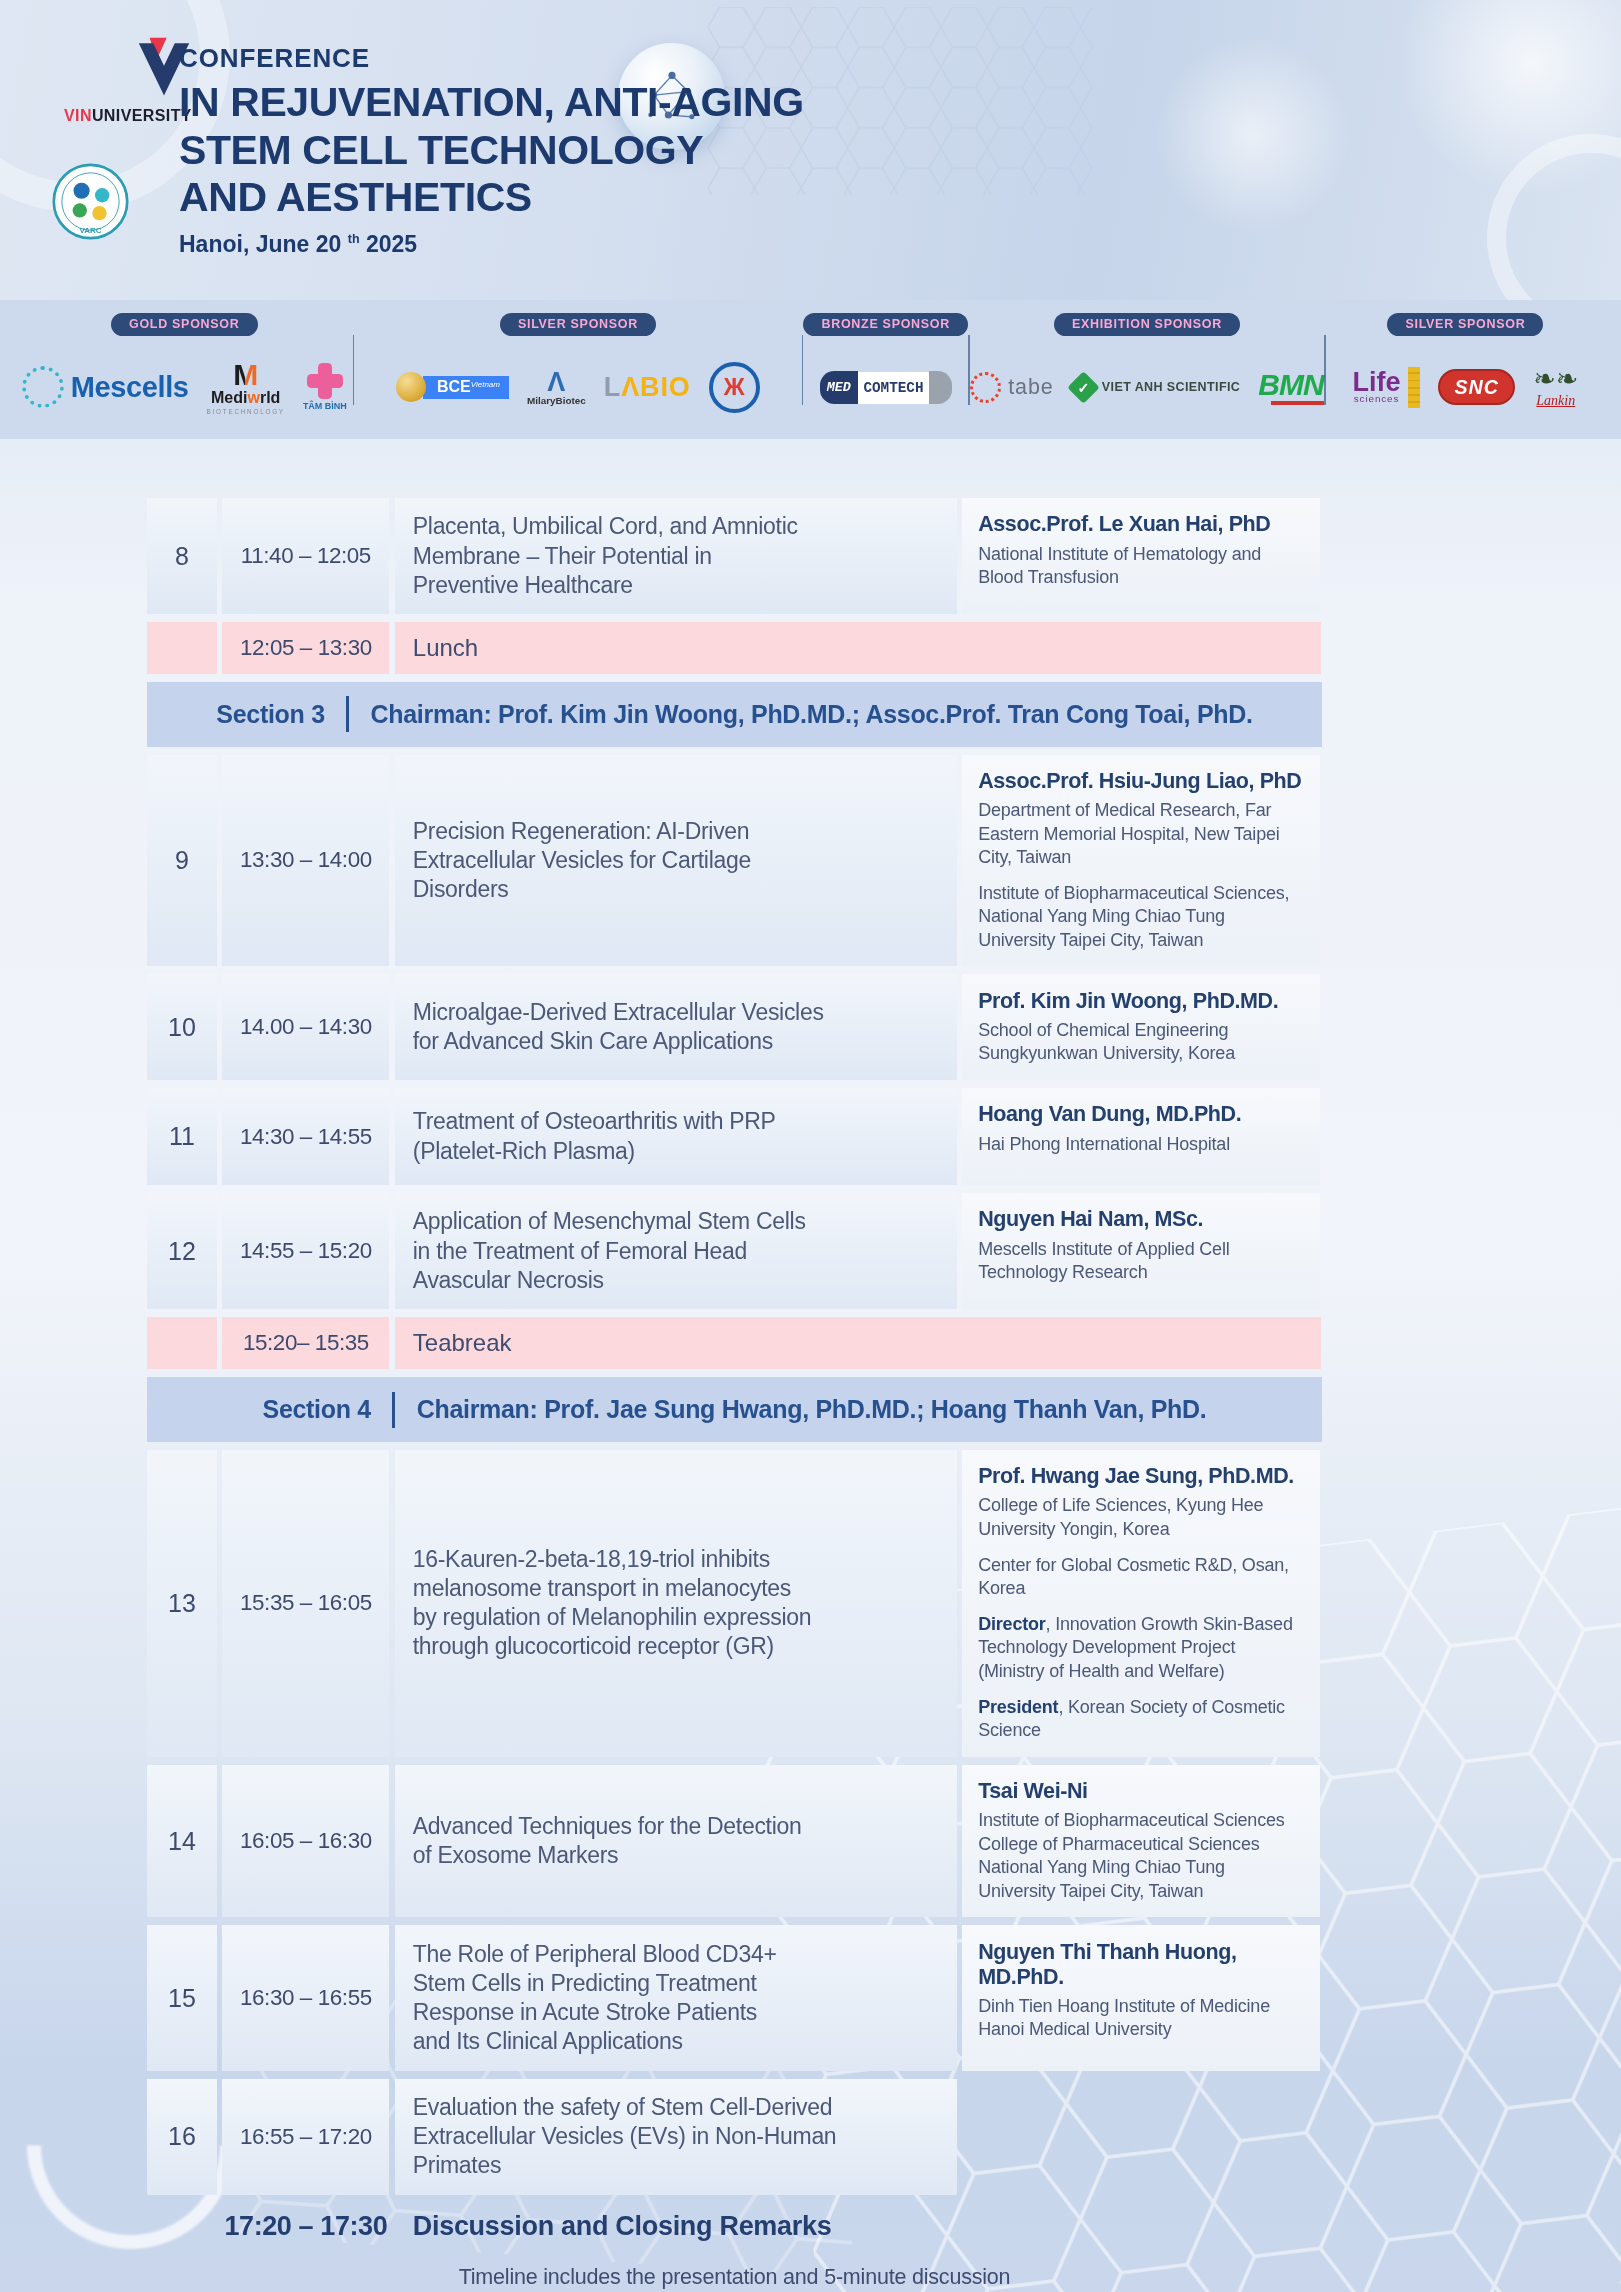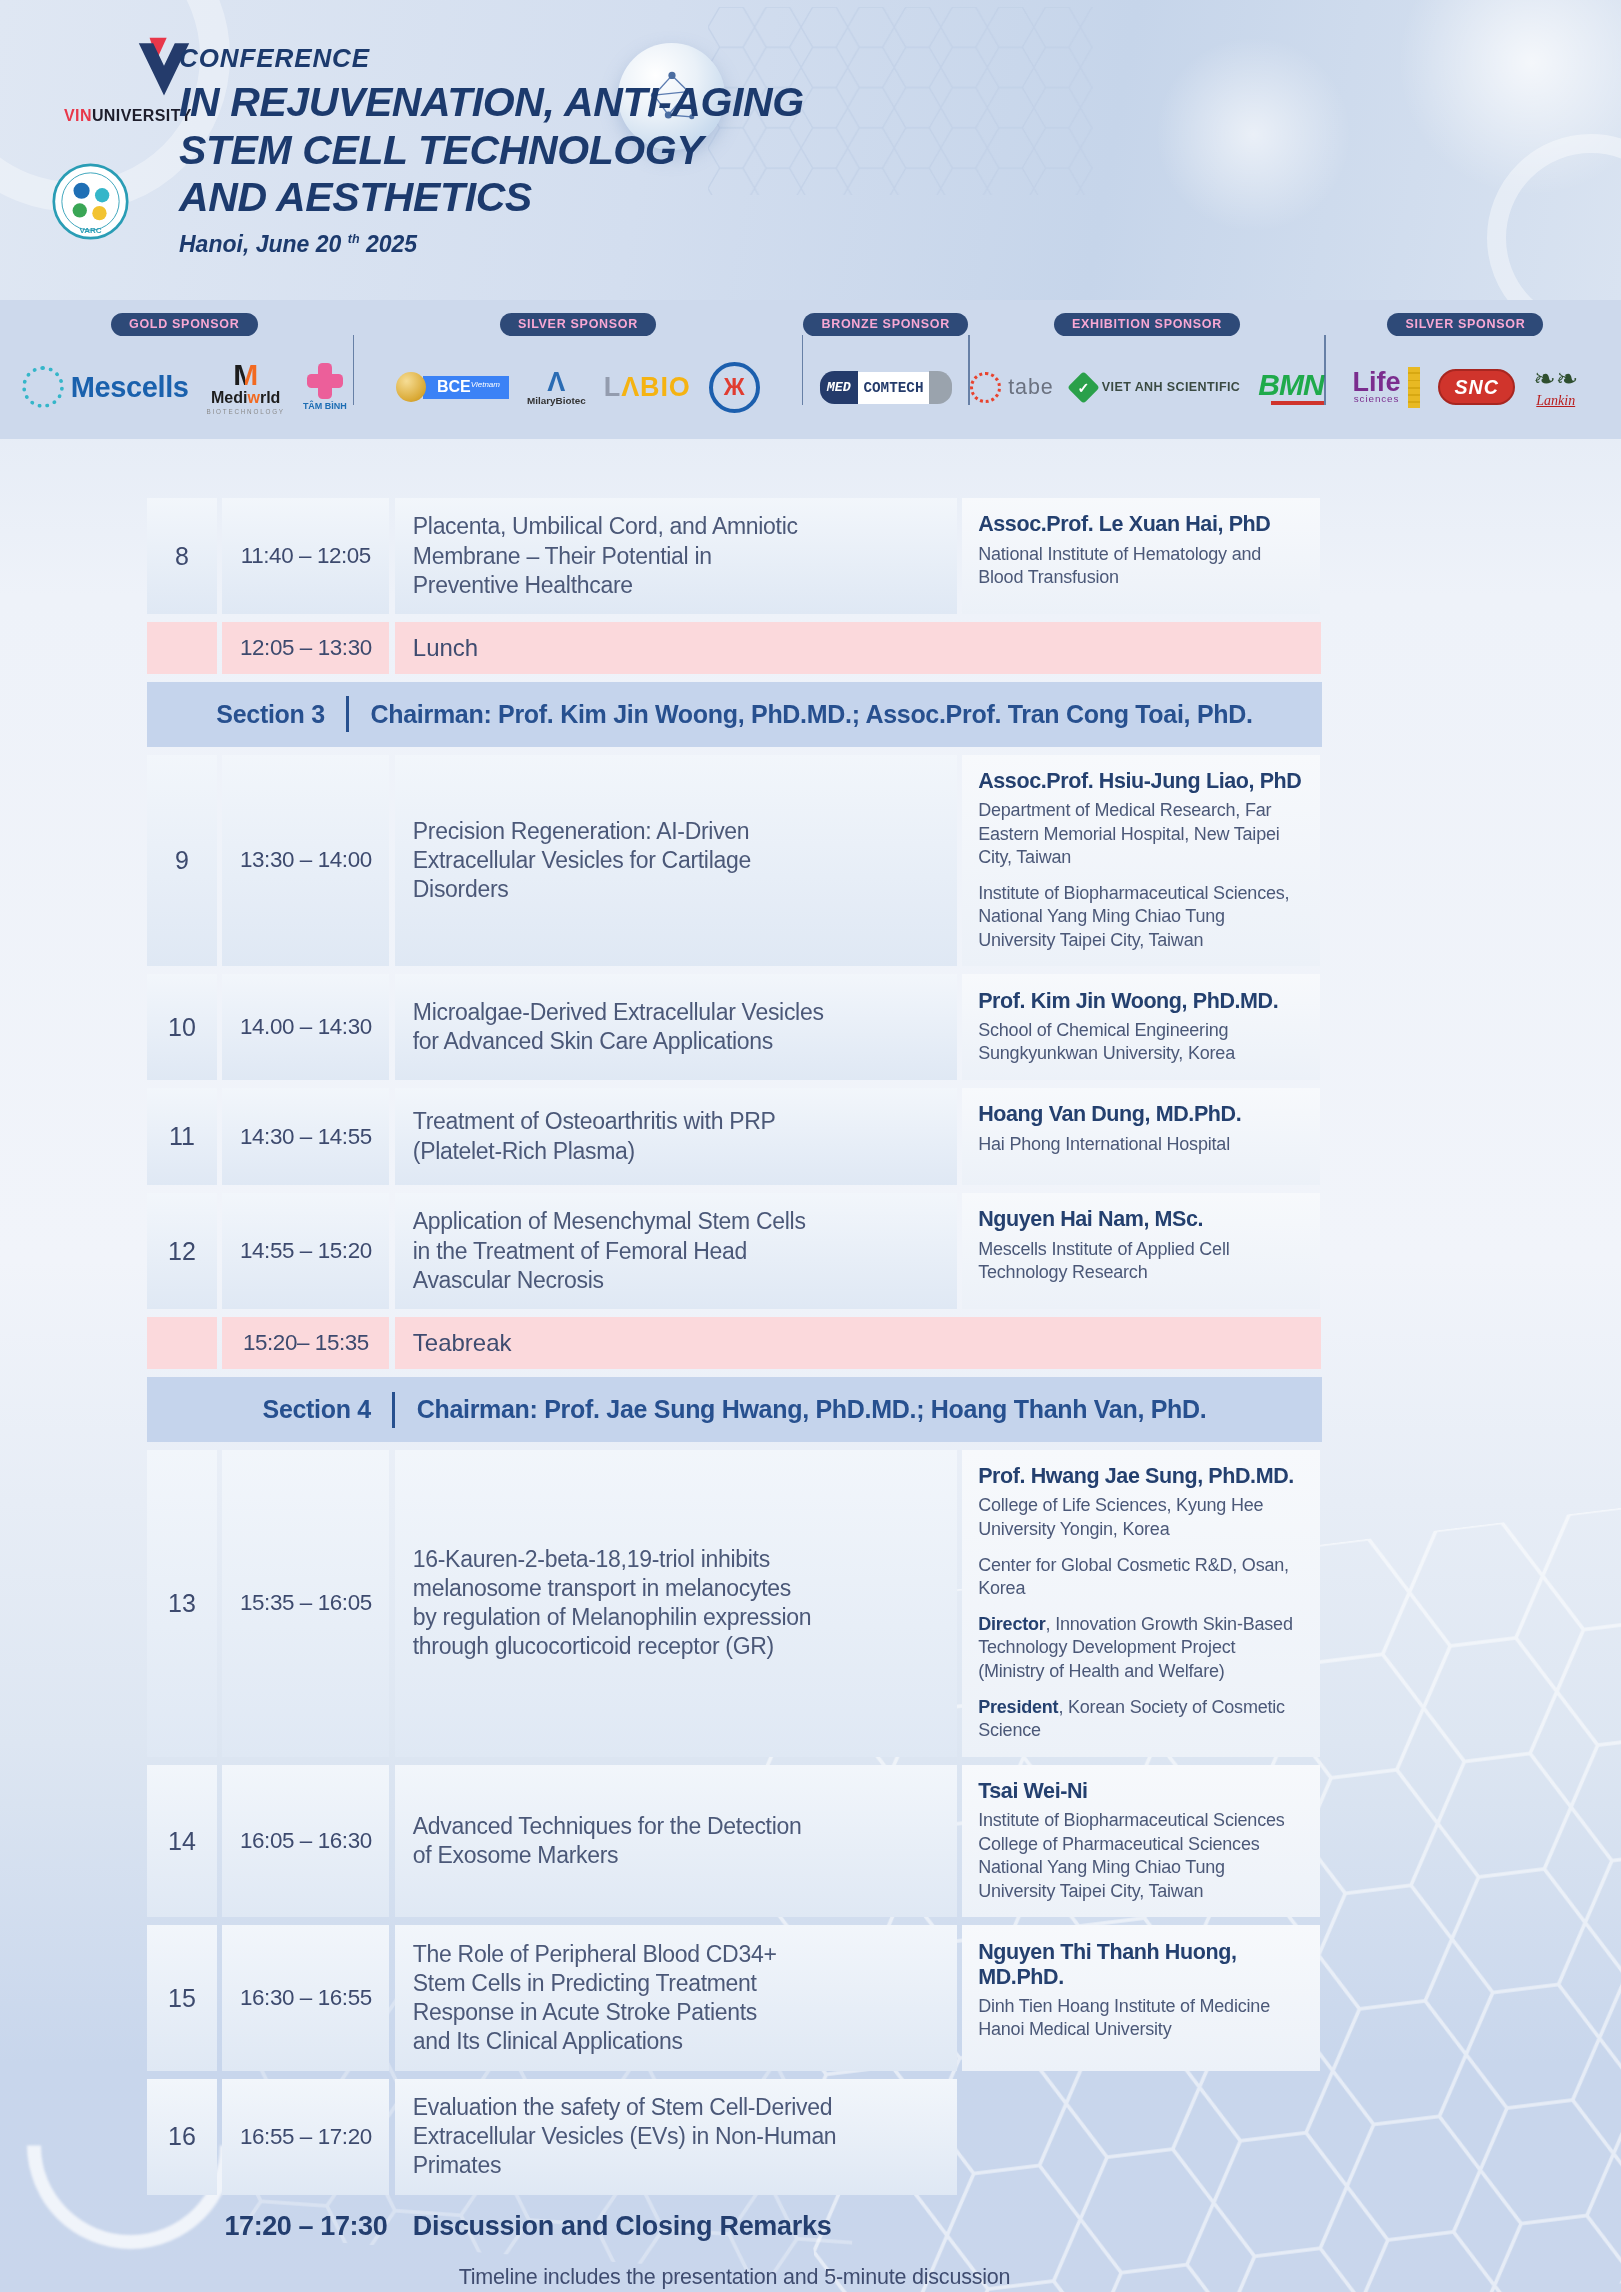--- a/index.html
+++ b/index.html
@@ -25,21 +25,21 @@
     background:radial-gradient(circle at 35% 30%,#ffffff,#eaf1f8 40%,#c9dbee 75%,#b4cae4);
     box-shadow:0 7.2px 18px rgba(110,140,185,.35);display:flex;align-items:center;justify-content:center;}
   .crescent{position:absolute;left:27px;top:2042px;width:179px;height:179px;border-radius:50%;
     border:14.3px solid rgba(255,255,255,.8);border-right-color:transparent;border-bottom-color:transparent;
     transform:rotate(-135deg);filter:blur(1.3px);opacity:.9;}
   
   .vin-logo{position:absolute;left:64px;top:36px;text-align:right;}
   .vin-text{margin-top:5.4px;font-size:16px;font-weight:bold;letter-spacing:0.4px;color:#1d1d2b;}
   .vin-text .vin{color:var(--red);}
   .varc{position:absolute;left:52px;top:163px;}
-  .title-block{position:absolute;left:179px;top:43px;color:var(--navy);font-style:italic;}
+  .title-block{position:absolute;left:179px;top:43px;color:var(--navy);}
   .eyebrow{font-size:26px;font-weight:800;letter-spacing:0.9px;}
   .big-title{font-size:41px;line-height:1.16;font-weight:800;letter-spacing:-0.4px;margin-top:5.4px;}
   .date-line{margin-top:9px;font-size:23px;font-weight:bold;}
   .date-line sup{font-size:12.5px;}
   
   .sponsor-band{position:absolute;top:300px;left:0;right:0;height:139px;background:#cdd9ec;}
   .sp-groups{display:flex;height:100%;padding:0 16px;align-items:stretch;}
   .sp-group{display:flex;flex-direction:column;align-items:center;padding-top:12.5px;}
   .g0{flex:0 1 340px}.g1{flex:0 1 452px}.g2{flex:0 1 157px}.g3{flex:0 1 358px}.g4{flex:0 1 282px}
   .sp-pill{background:var(--pill);color:#f9a8d4;font-size:12.5px;font-weight:bold;letter-spacing:0.7px;

